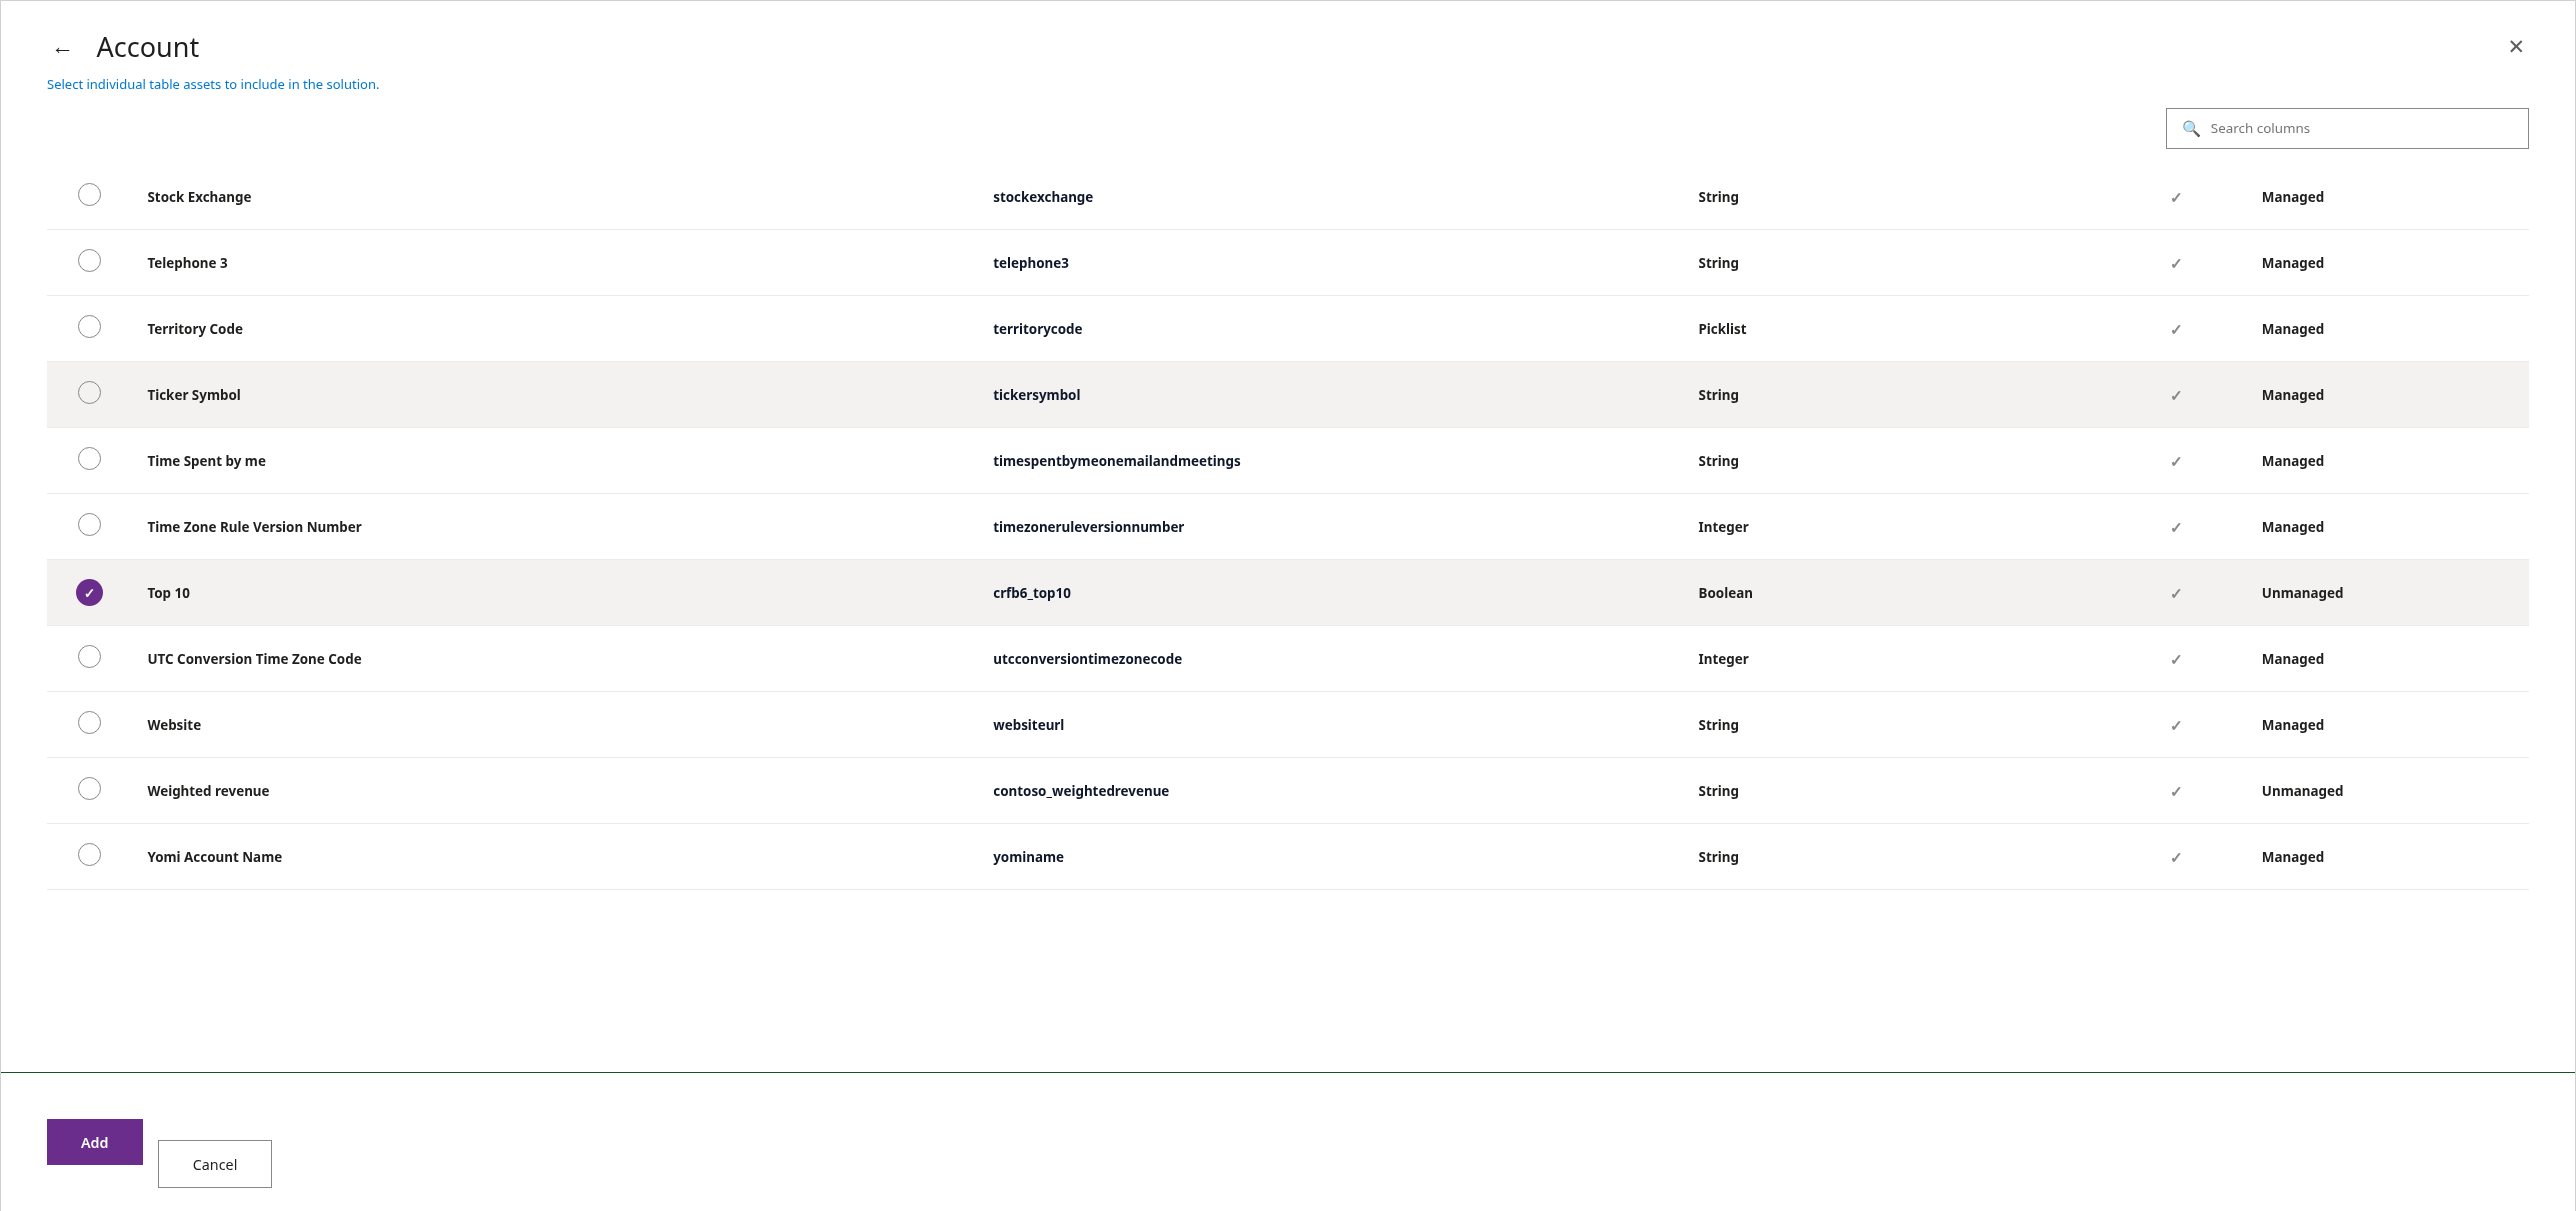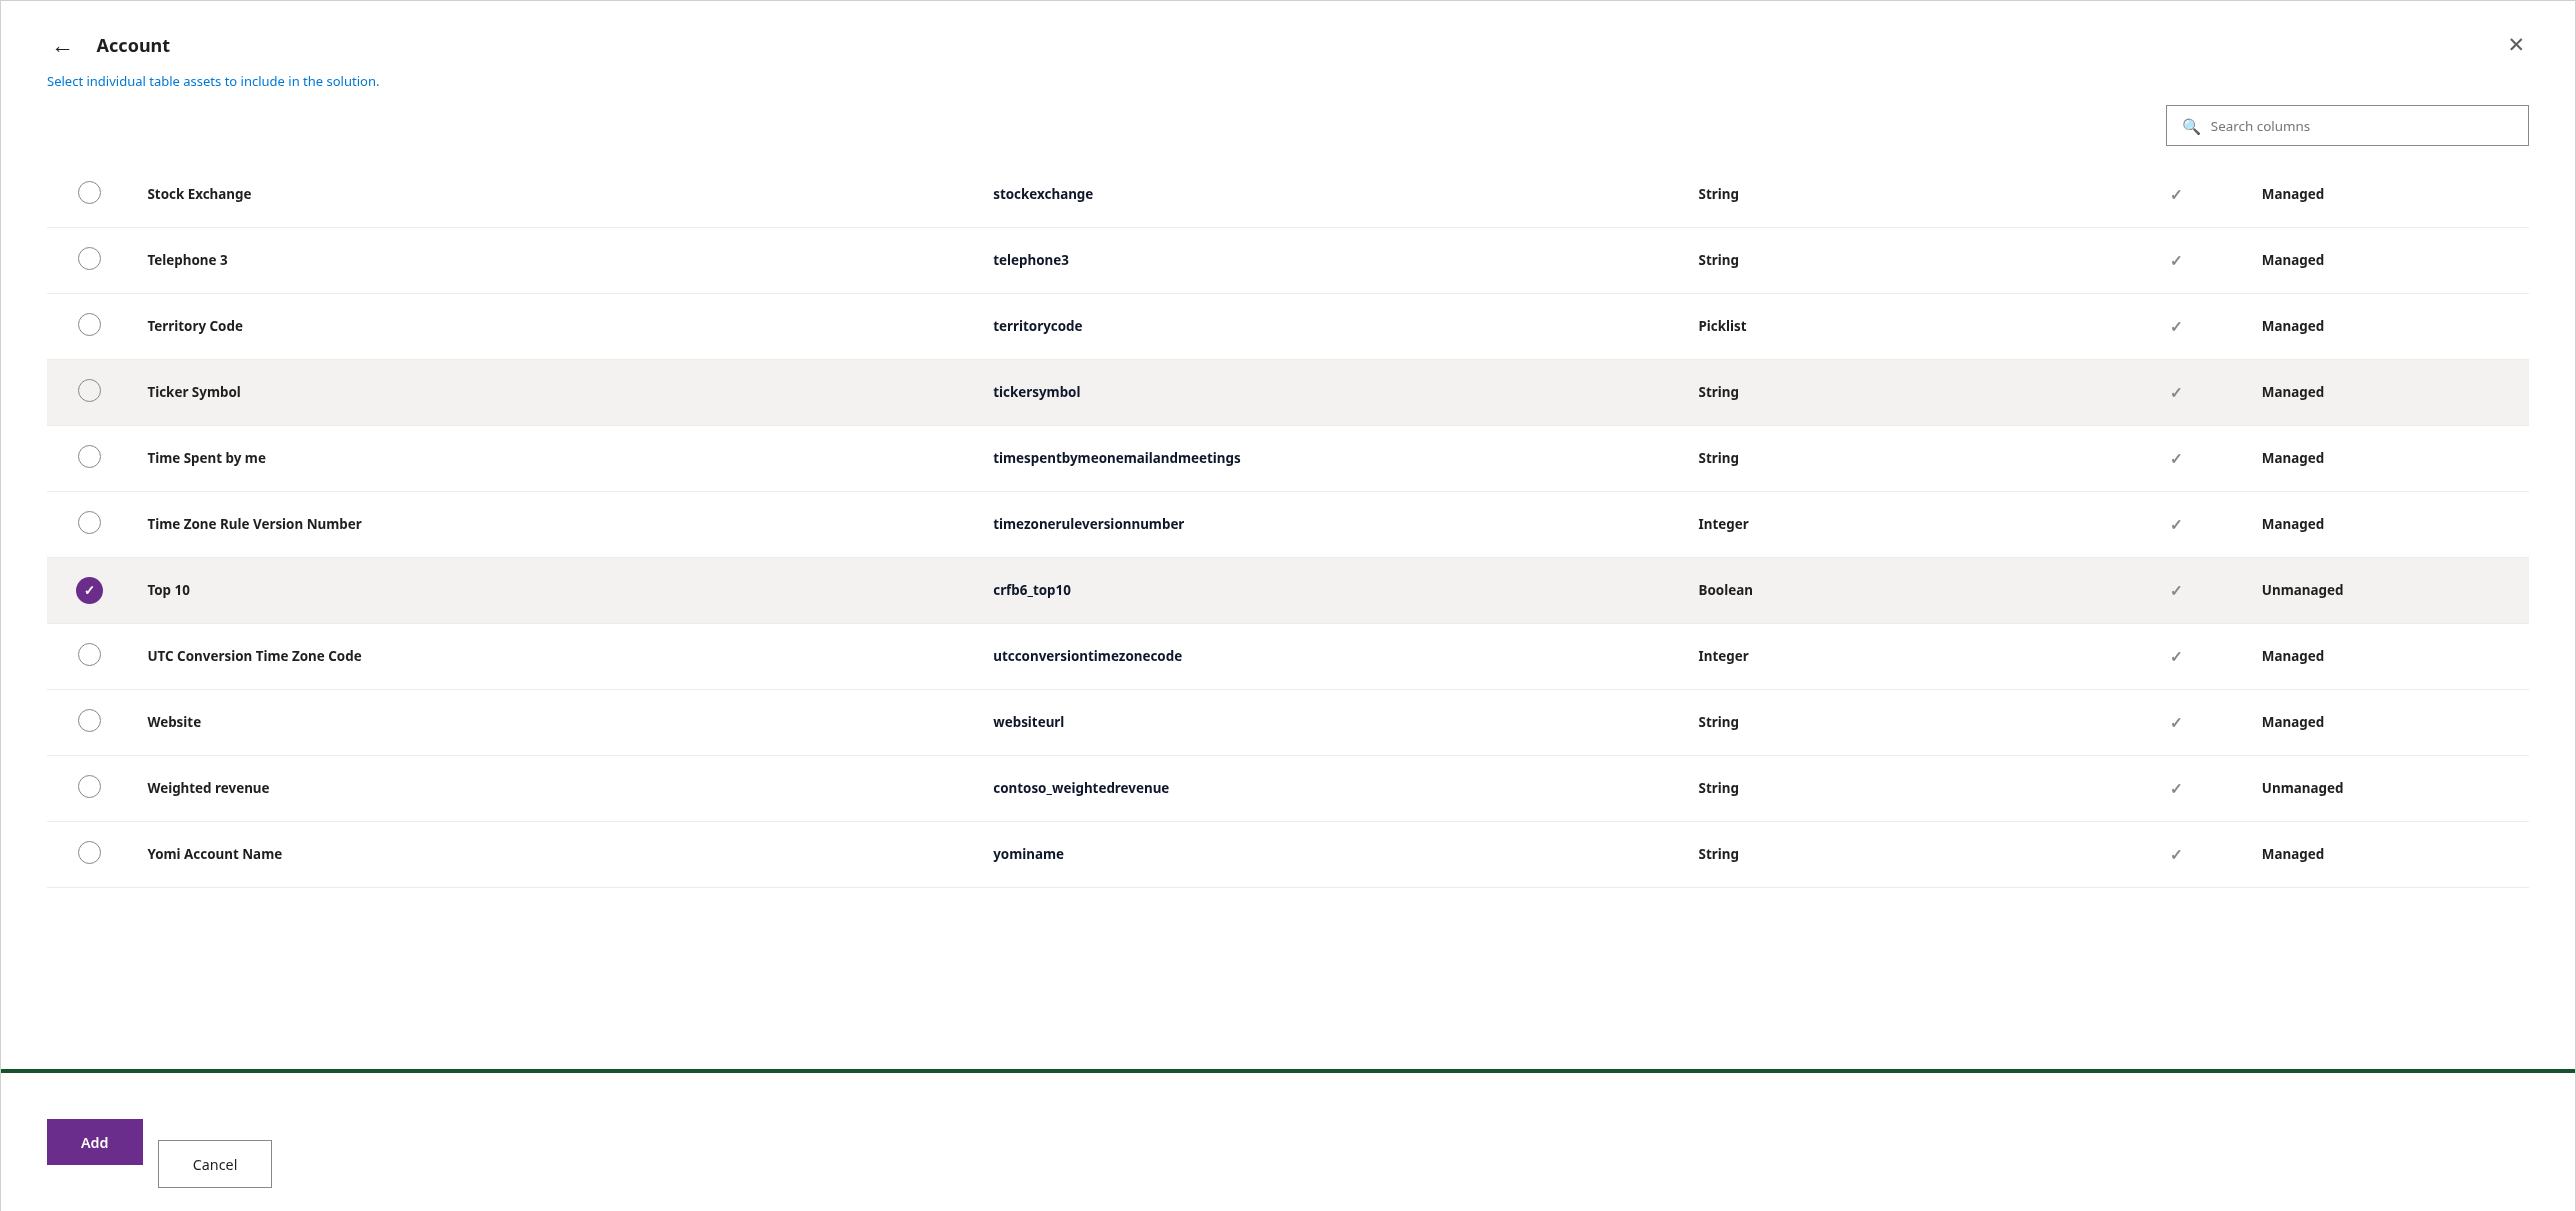--- a/index.html
+++ b/index.html
@@ -41,22 +41,22 @@
       color: #201f1e;
       font-size: 23px;
       background: none;
       border: none;
       display: flex;
       align-items: center;
       padding: 3.8px;
     }
 
     .dialog-title {
-      font-size: 18px;
-      font-weight: 700;
+      font-size: 27px;
+      font-weight: 400;
       color: #201f1e;
     }
 
     .close-btn {
       cursor: pointer;
       background: none;
       border: none;
       font-size: 21px;
       color: #605e5c;
       padding: 3.8px;
@@ -197,21 +197,21 @@
     .checkmark {
       color: #8a8886;
       font-size: 15.3px;
     }
 
     .dialog-footer {
       display: flex;
       align-items: center;
       gap: 15.3px;
       padding: 23px 46px;
-      border-top: 4px solid #14532d;
+      border-top: 1px solid #14532d;
       flex-shrink: 0;
     }
 
     .btn-add {
       background: #6b2d8b;
       color: #fff;
       border: none;
       padding: 13.4px 34px;
       font-size: 14.3px;
       font-family: inherit;

